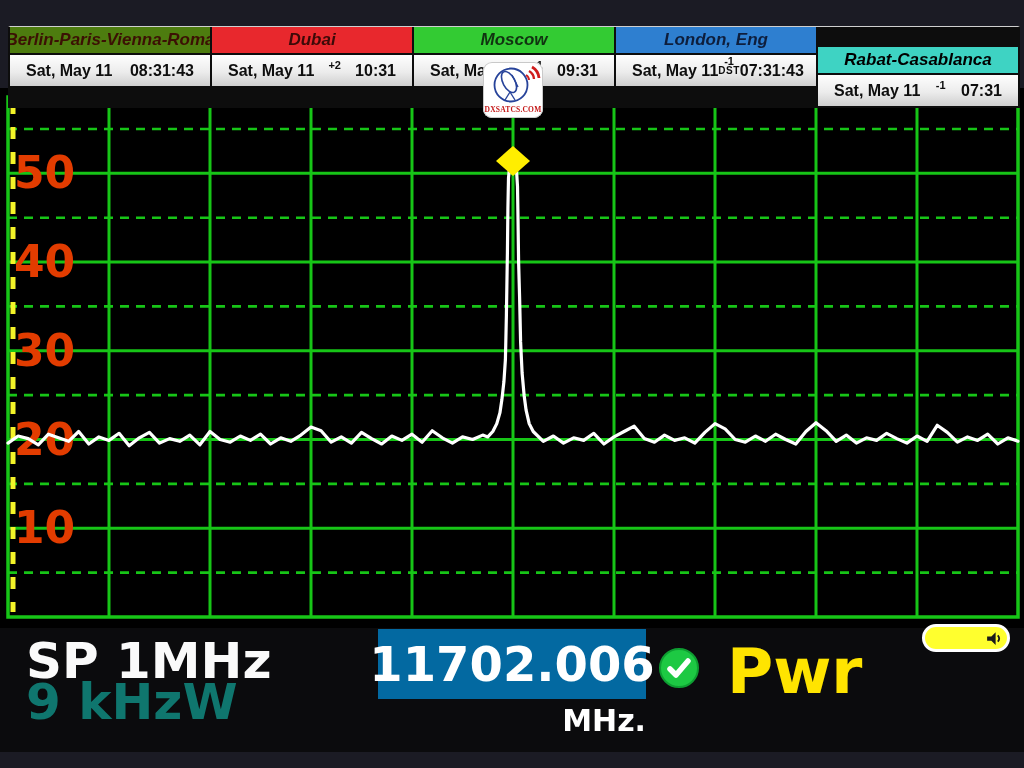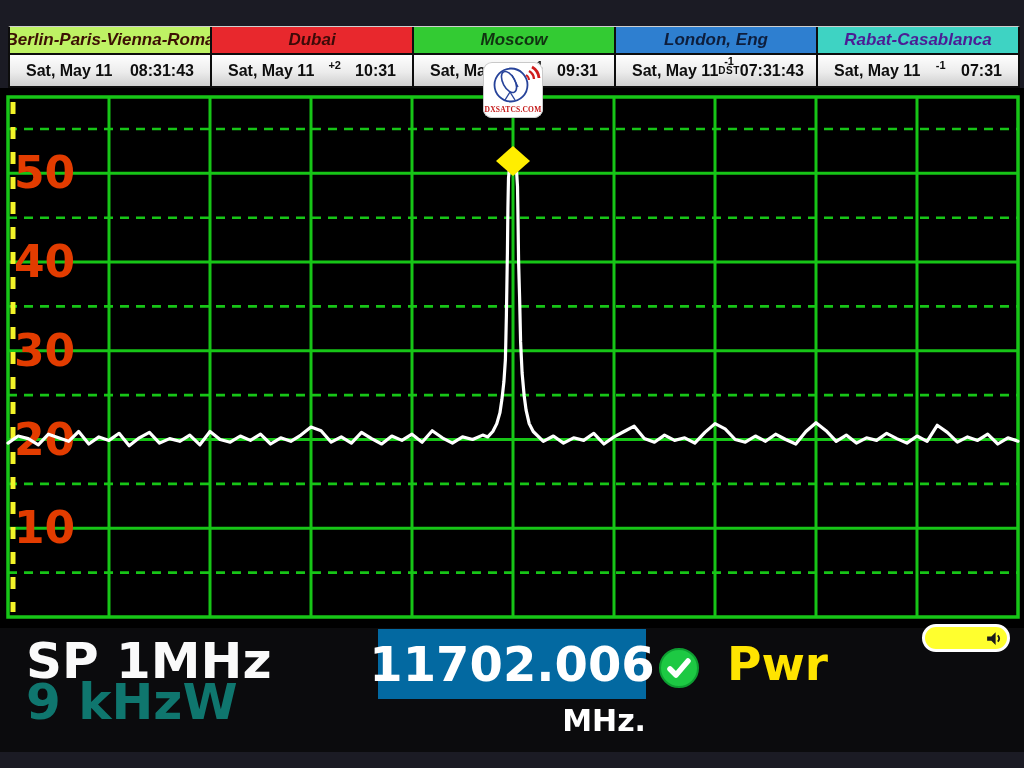--- a/index.html
+++ b/index.html
@@ -49,36 +49,36 @@
   .big{position:absolute;line-height:1;font-weight:bold;font-family:"DejaVu Sans",sans-serif;white-space:nowrap;}
   .span-label{left:26px;top:8px;font-size:50px;color:#fafafa;}
   .rbw-label{left:26px;top:49px;font-size:50px;color:#0f766e;}
   .freq-box{
     position:absolute;left:378px;top:1px;width:268px;height:70px;
     display:flex;align-items:center;justify-content:center;
     color:#ffffff;font-size:48px;font-weight:bold;font-family:"DejaVu Sans",sans-serif;
   }
   .freq-unit{left:378px;top:78px;width:268px;text-align:right;font-size:30px;color:#fff;}
   .check{position:absolute;left:658px;top:19px;width:42px;height:42px;}
-  .pwr-label{left:727px;top:12px;font-size:47px;}
+  .pwr-label{left:727px;top:12px;font-size:63px;}
   .pwr-value{left:688px;top:63px;font-size:47px;}
   .toggle{
     position:absolute;left:922px;top:624px;width:88px;height:28px;
     background:#ffff2e;border:3px solid #ffffff;border-radius:17px;
     z-index:8;display:flex;align-items:center;justify-content:flex-end;padding-right:5px;box-sizing:border-box;
     cursor:pointer;
   }
   .footer-strip{position:absolute;left:0;top:752px;width:1024px;height:16px;background:#1b1b24;z-index:7;}
 </style>
 </head>
 <body style="background: rgb(27, 27, 36);">
 
 <div class="clock-bar">
   <div class="clock-cell">
-    <div class="clock-head" style="background: #bef264; color: rgb(60, 16, 4);">Berlin-Paris-Vienna-Roma</div>
+    <div class="clock-head" style="background: #4d7c0f; color: rgb(60, 16, 4);">Berlin-Paris-Vienna-Roma</div>
     <div class="clock-time">
       <span>Sat, May 11</span>
       <span class="off">
         <span class="sup"></span>
         <span class="txt"></span>
       </span>
       <span>08:31:43</span>
     </div>
   </div>
   <div class="clock-cell">
@@ -108,21 +108,21 @@
     <div class="clock-time">
       <span>Sat, May 11</span>
       <span class="off">
         <span class="sup">-1</span>
         <span class="txt">DST</span>
       </span>
       <span>07:31:43</span>
     </div>
   </div>
   <div class="clock-cell">
-    <div class="clock-head" style="background: rgb(62, 211, 195); color: #4c1d95;">Rabat-Casablanca</div>
+    <div class="clock-head" style="background: rgb(62, 211, 195); color: #000000; margin-top: 20px;">Rabat-Casablanca</div>
     <div class="clock-time">
       <span>Sat, May 11</span>
       <span class="off">
         <span class="sup">-1</span>
         <span class="txt"></span>
       </span>
       <span>07:31</span>
     </div>
   </div>
 </div>

